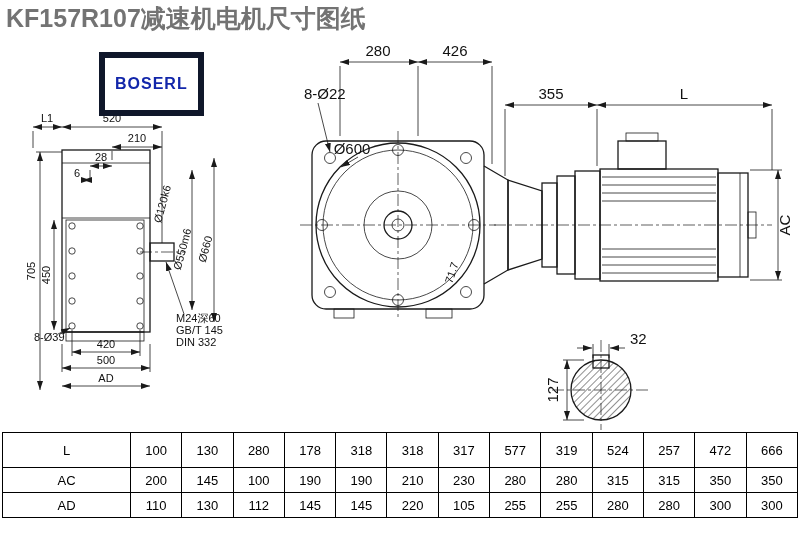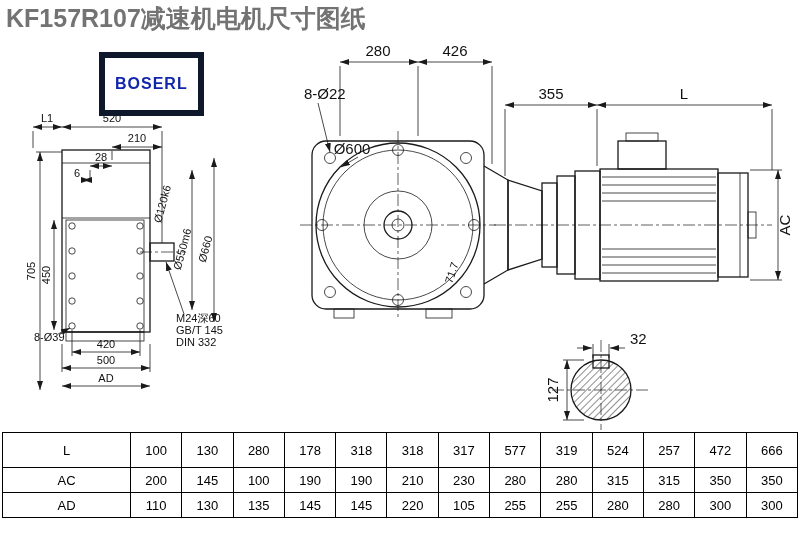--- a/index.html
+++ b/index.html
@@ -248,21 +248,21 @@
           <td>280</td>
           <td>315</td>
           <td>315</td>
           <td>350</td>
           <td>350</td>
         </tr>
         <tr>
           <td>AD</td>
           <td>110</td>
           <td>130</td>
-          <td>135</td>
+          <td>112</td>
           <td>145</td>
           <td>145</td>
           <td>220</td>
           <td>105</td>
           <td>255</td>
           <td>255</td>
           <td>280</td>
           <td>280</td>
           <td>300</td>
           <td>300</td>

